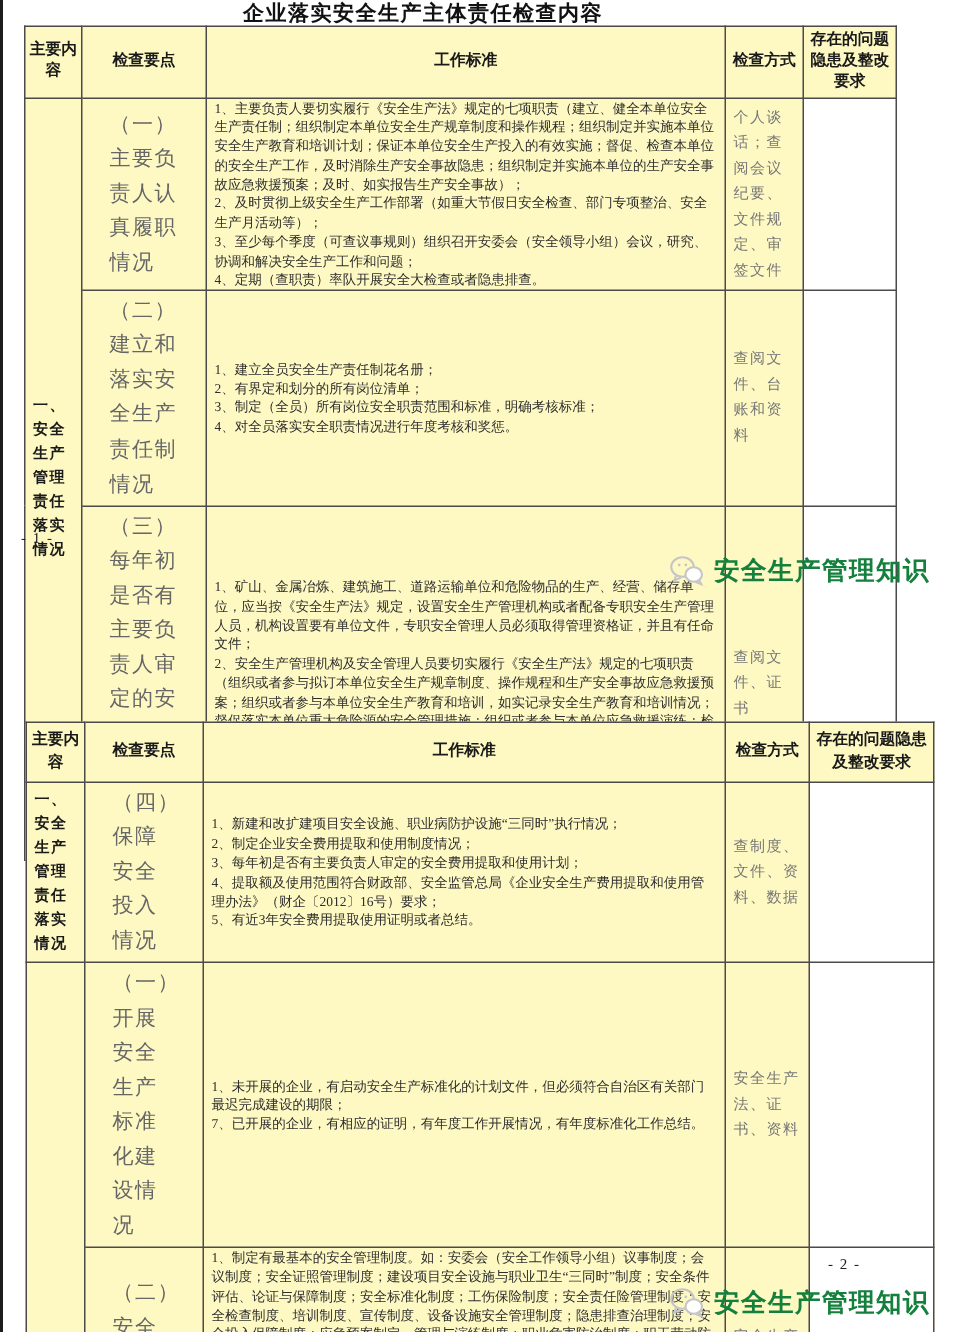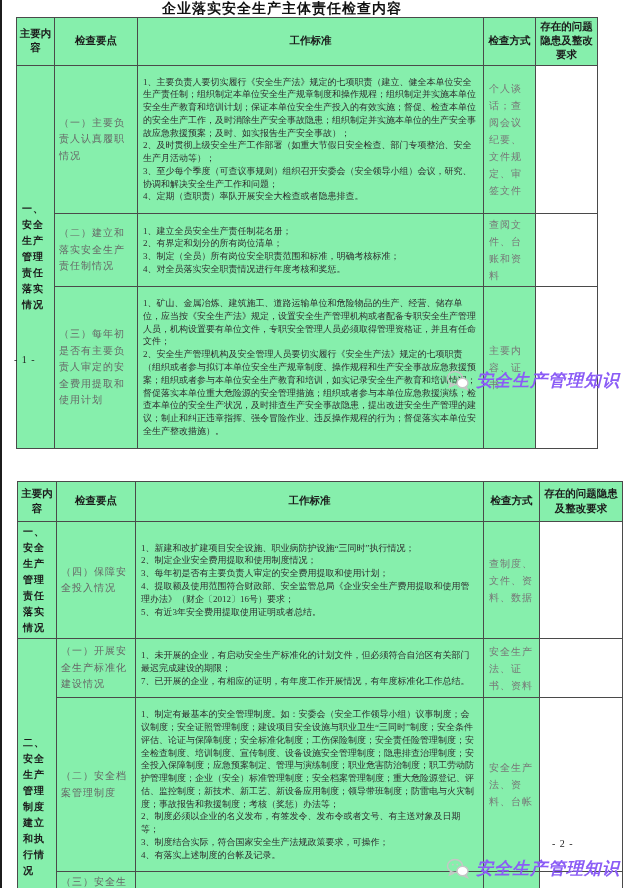--- a/index.html
+++ b/index.html
@@ -8,59 +8,59 @@
     font-family:"Liberation Serif","DejaVu Serif",serif;
     -webkit-font-smoothing:antialiased;
   }
   .scan-edge{position:absolute;left:0;top:0;width:2px;height:888px;background:#1c1c1c;}
   .doc-title{
     position:absolute;top:0;left:0;width:564px;text-align:center;
     font-size:14px;font-weight:bold;color:#111;letter-spacing:1px;
   }
   table.doc-table{
     position:absolute;border-collapse:collapse;table-layout:fixed;
-    background:#86efac;
+    background:#fef9c3;
   }
   table.t1{left:16px;top:17px;width:581px;}
   table.t2{left:17px;top:481px;width:605px;}
   .doc-table th,.doc-table td{
     border:1px solid #4a4a4a;padding:2px 4px;vertical-align:middle;
     overflow:hidden;
   }
   .doc-table th{
     font-size:10.5px;font-weight:bold;color:#1a1a1a;text-align:center;line-height:1.35;
     padding:2px 2px;
   }
   td.sec{
     font-size:10px;font-weight:bold;color:#1a1a1a;text-align:left;
     line-height:1.6;letter-spacing:1px;padding:2px 5px;font-family:Liberation Serif, serif;
   }
   td.pt{
-    font-size:10px;color:#666;line-height:1.65;letter-spacing:1px;padding:2px 4px;margin-top:36px;
+    font-size:14px;color:#666;line-height:1.65;letter-spacing:1px;padding:2px 18px;margin-top:36px;
   }
   td.std{
     font-size:9px;color:#2e2e2e;line-height:1.42;vertical-align:middle;
-    white-space:pre-line;text-align:left;padding:10px 5px;
+    white-space:pre-line;text-align:left;padding:0 5px;
   }
   td.mth{
     font-size:10px;color:#777;line-height:1.7;letter-spacing:1px;padding:2px 5px;
   }
   td.iss{background:#fff;}
   .page-num{
     position:absolute;font-size:10px;color:#222;letter-spacing:1px;
   }
   .pn1{left:14px;top:354px;}
   .pn2{left:552px;top:838px;}
   .watermark{
     position:absolute;display:flex;align-items:center;gap:6px;
   }
   .wm1{left:446px;top:368px;}
   .wm2{left:446px;top:856px;}
   .wm-text{
-    font-size:17px;font-weight:bold;color:#8b5cf6;letter-spacing:1px;white-space:nowrap;font-style:italic;
+    font-size:17px;font-weight:bold;color:#15803d;letter-spacing:1px;white-space:nowrap;
   }
   .wm-logo{width:24px;height:24px;flex:0 0 auto;}
 </style>
 </head>
 <body>
 
 <div class="scan-edge"></div>
 
 <div class="doc-title">企业落实安全生产主体责任检查内容</div>
 
@@ -98,21 +98,21 @@
 2、有界定和划分的所有岗位清单；
 3、制定（全员）所有岗位安全职责范围和标准，明确考核标准；
 4、对全员落实安全职责情况进行年度考核和奖惩。</td>
       <td class="mth">查阅文件、台账和资料</td>
       <td class="iss"></td>
     </tr>
     <tr style="height:110px">
       <td class="pt">（三）每年初是否有主要负责人审定的安全费用提取和使用计划</td>
       <td class="std">1、矿山、金属冶炼、建筑施工、道路运输单位和危险物品的生产、经营、储存单位，应当按《安全生产法》规定，设置安全生产管理机构或者配备专职安全生产管理人员，机构设置要有单位文件，专职安全管理人员必须取得管理资格证，并且有任命文件；
 2、安全生产管理机构及安全管理人员要切实履行《安全生产法》规定的七项职责（组织或者参与拟订本单位安全生产规章制度、操作规程和生产安全事故应急救援预案；组织或者参与本单位安全生产教育和培训，如实记录安全生产教育和培训情况；督促落实本单位重大危险源的安全管理措施；组织或者参与本单位应急救援演练；检查本单位的安全生产状况，及时排查生产安全事故隐患，提出改进安全生产管理的建议；制止和纠正违章指挥、强令冒险作业、违反操作规程的行为；督促落实本单位安全生产整改措施）。</td>
-      <td class="mth">主要内容、证书</td>
+      <td class="mth">查阅文件、证书</td>
       <td class="iss"></td>
     </tr>
   </tbody>
 </table>
 
 <div class="page-num pn1">- 1 -</div>
 
 <div class="watermark wm1">
   <svg class="wm-logo" viewBox="0 0 24 24">
     <ellipse cx="9" cy="10" rx="7.5" ry="6.5" fill="none" stroke="#c6c6c6" stroke-width="1.4"></ellipse>

